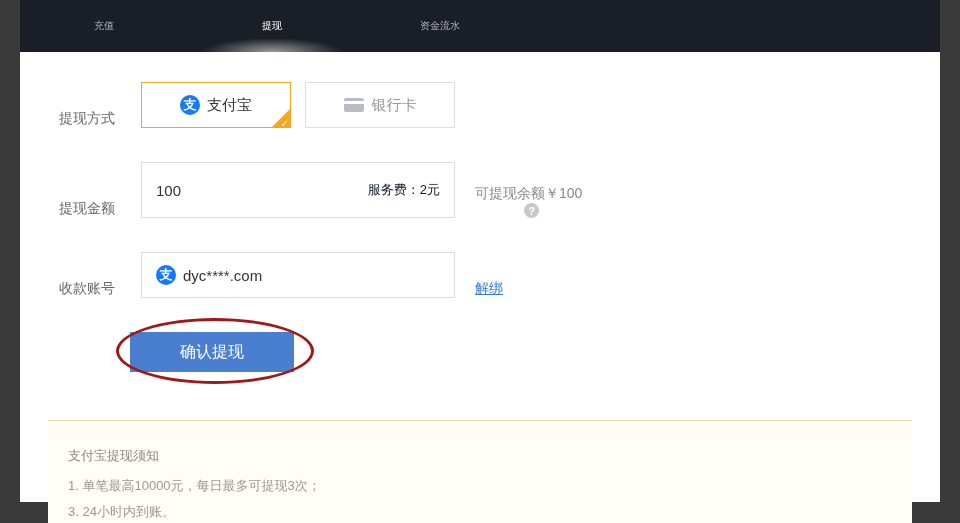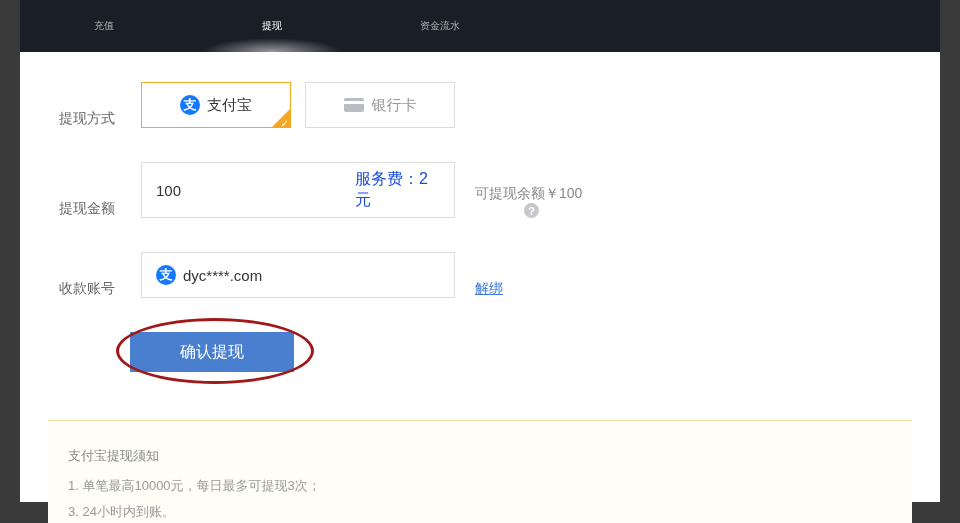--- a/index.html
+++ b/index.html
@@ -137,22 +137,22 @@
     padding: 0 14px;
   }
   .amount-input {
     flex: 1;
     border: none;
     outline: none;
     font-size: 15px;
     color: #333;
   }
   .fee-text {
-    font-size: 16px;
-    color: #1d4ed8;
+    font-size: 13px;
+    color: #0f172a;
   }
   .balance {
     margin-left: 20px;
     color: #888;
     font-size: 14px;
     display: flex;
     align-items: center;
     flex-direction: column;
   }
   .help-icon {

